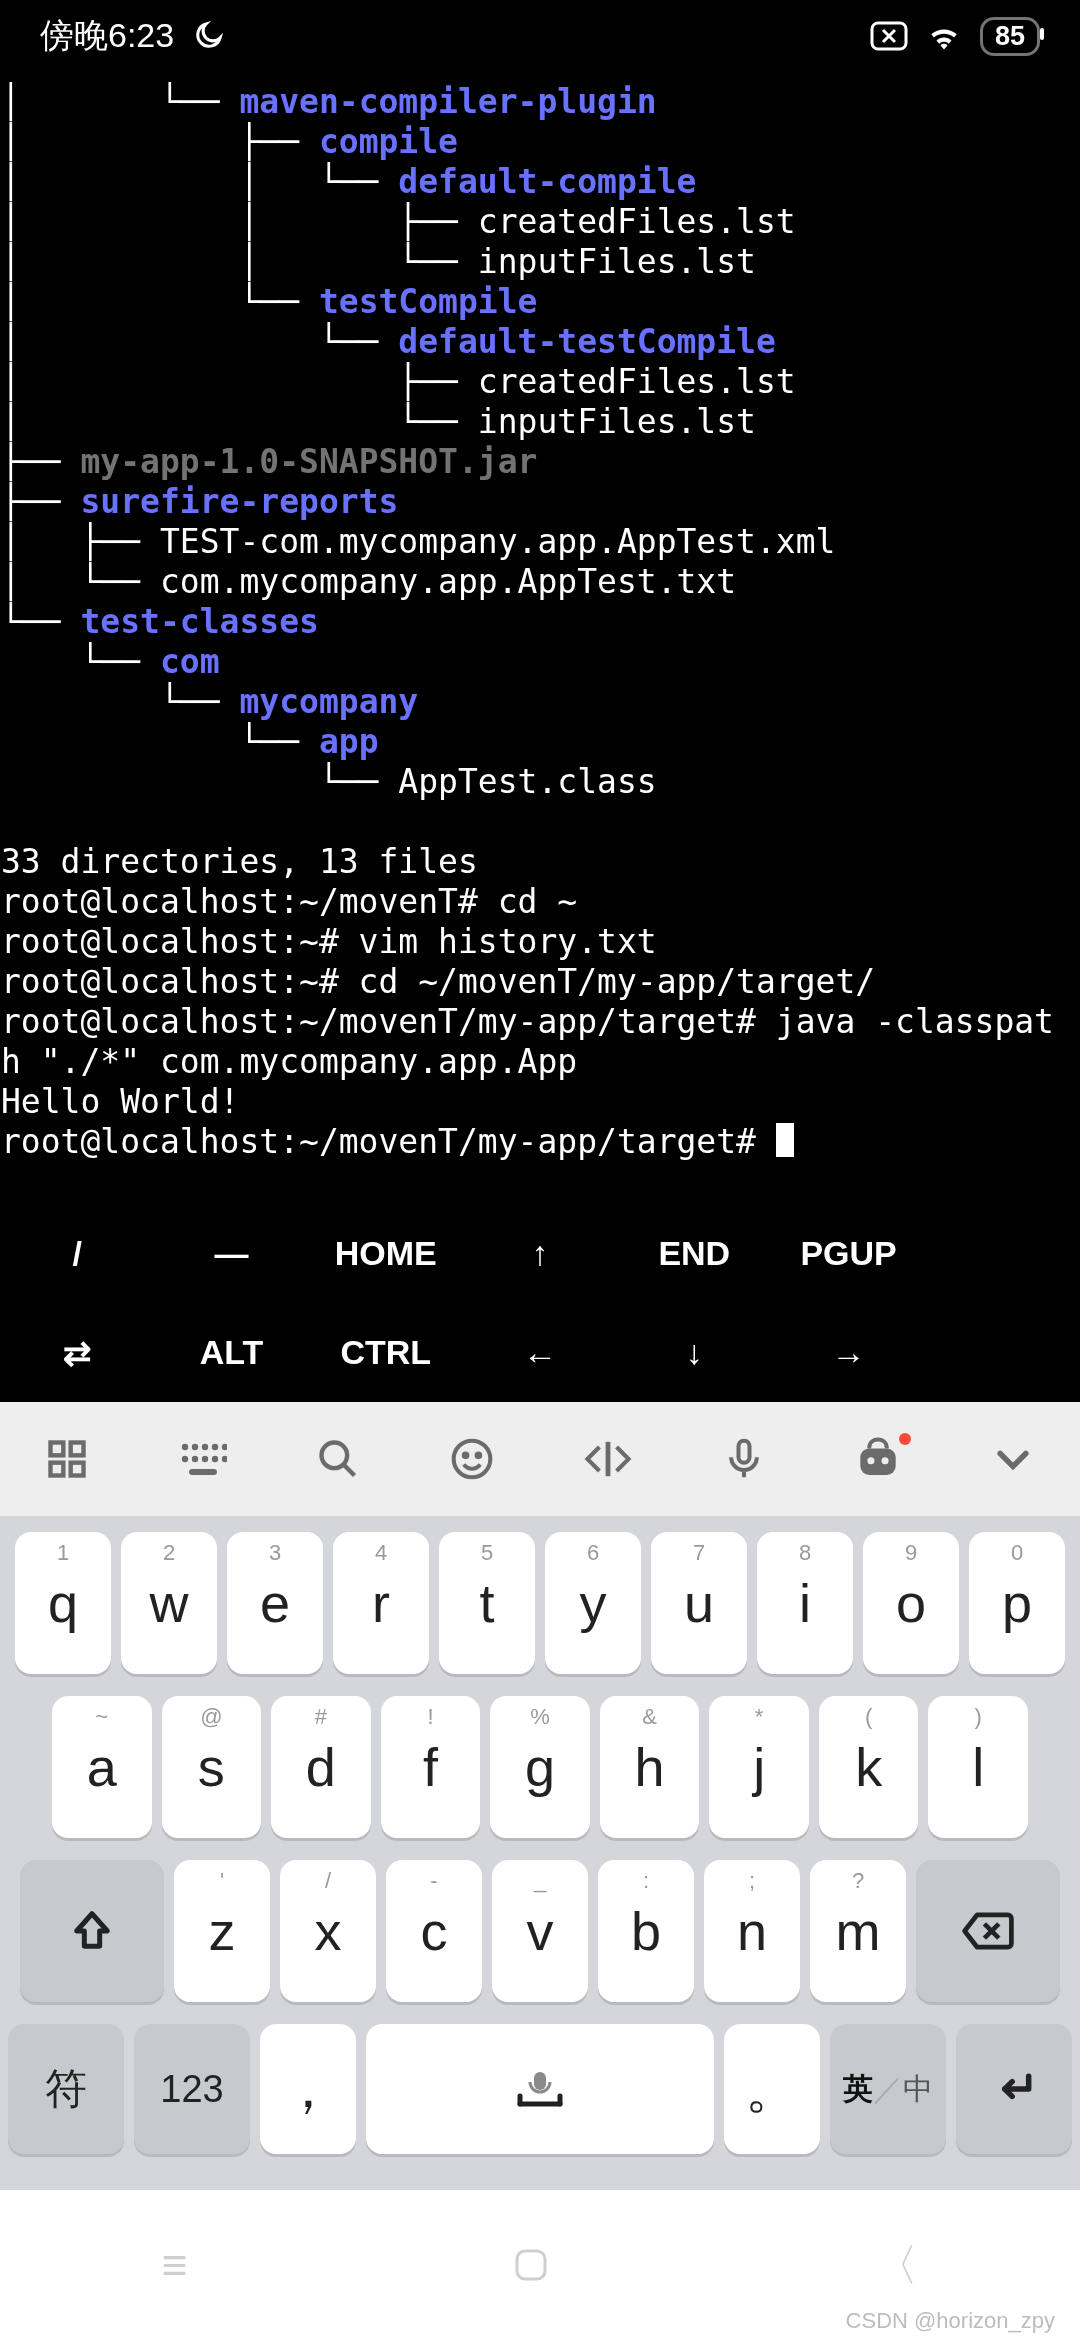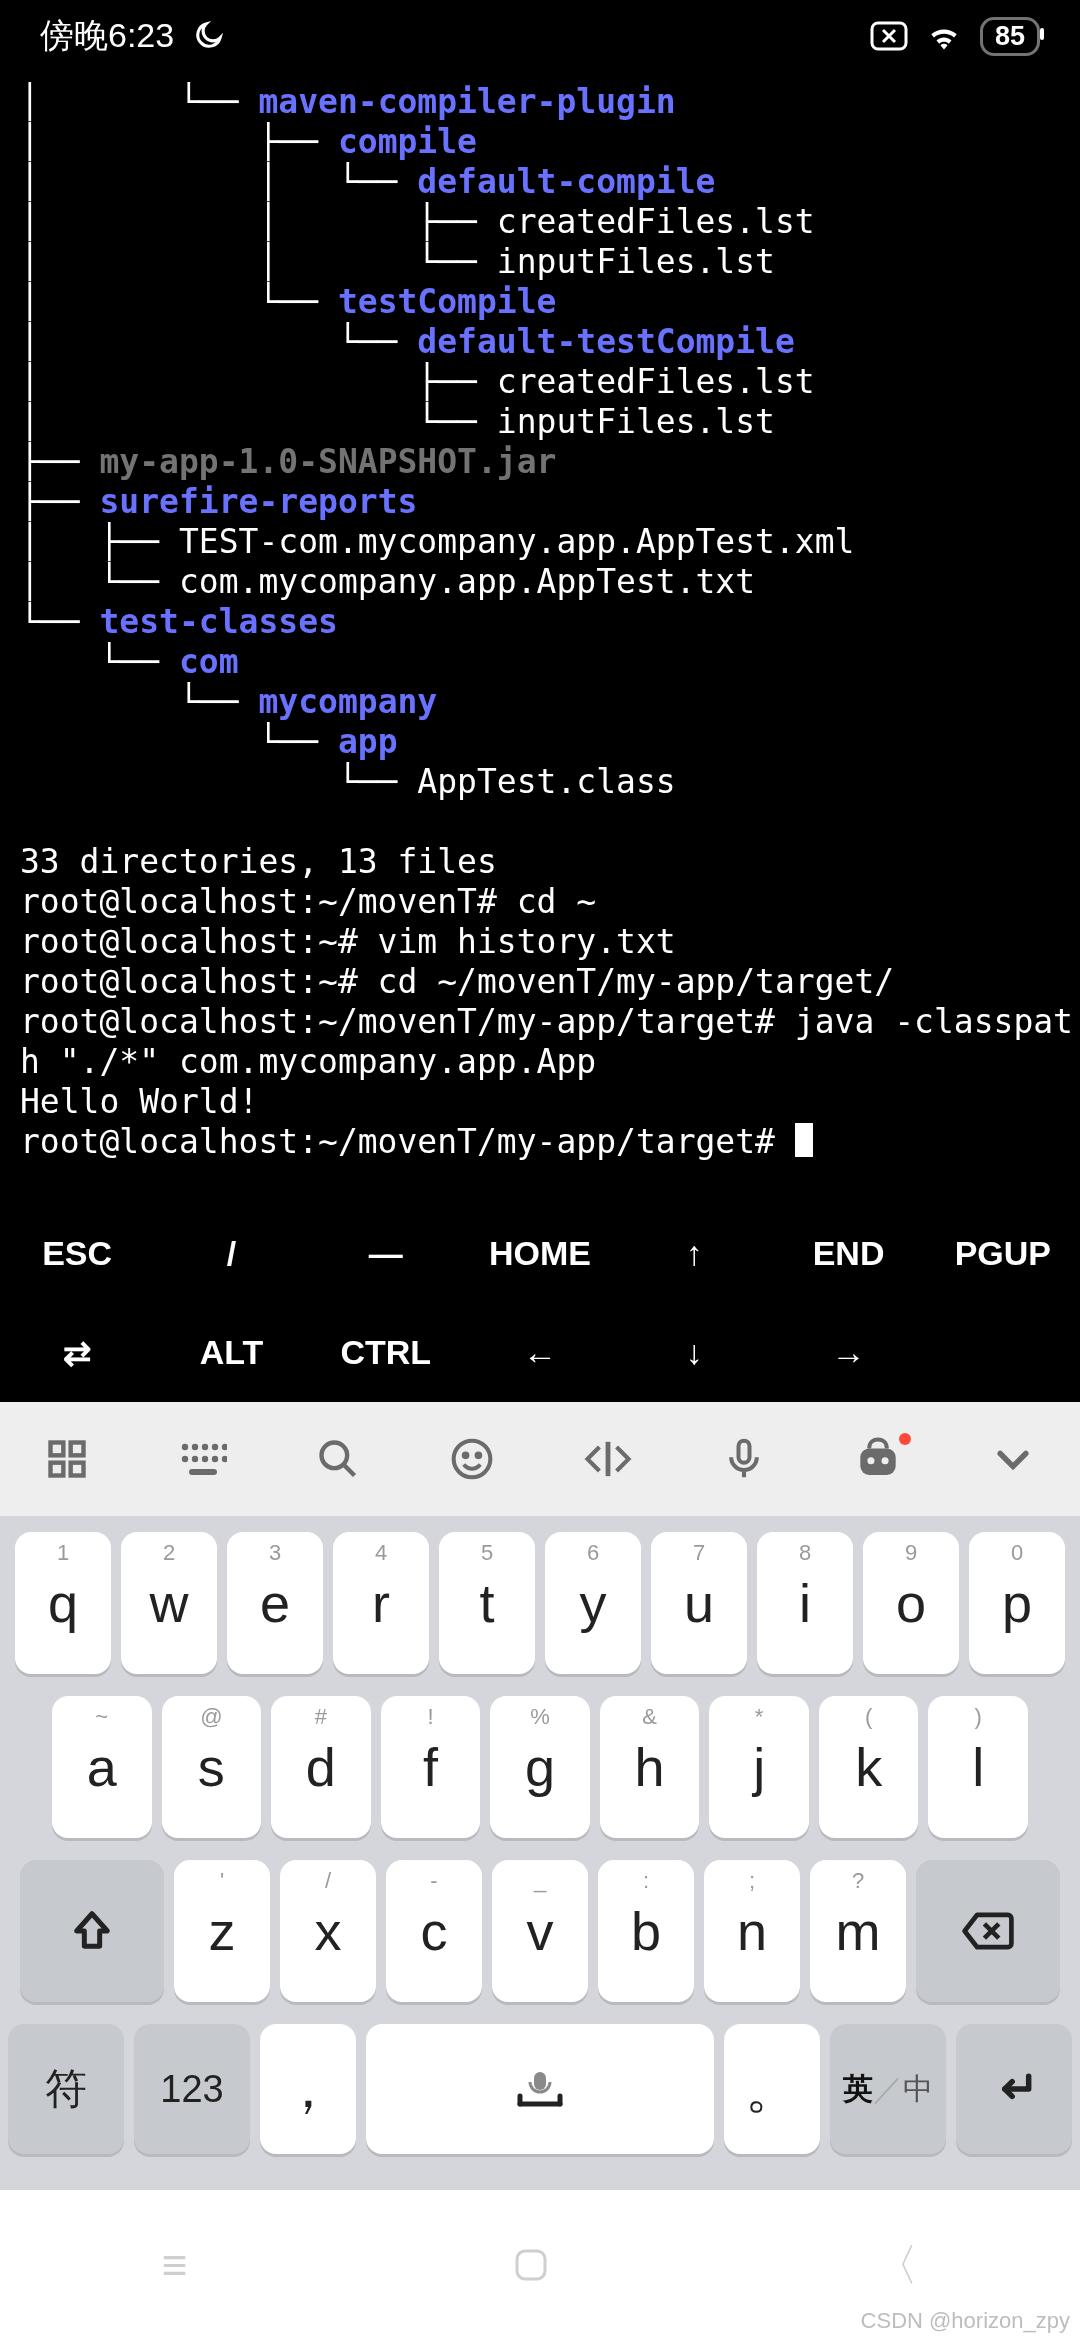--- a/index.html
+++ b/index.html
@@ -17,21 +17,21 @@
   .statusbar .left, .statusbar .right { display:flex; align-items:center; gap:18px; }
   .batt {
     border:3px solid #737373; border-radius:14px;
     padding:1px 12px; font-size:27px; font-weight:600; position:relative;
   }
   .batt::after{content:"";position:absolute;right:-7px;top:8px;width:4px;height:12px;background:#fff;border-radius:2px;}
   
   .term {
     font-family:"DejaVu Sans Mono","Menlo",monospace;
     font-size:33px; line-height:40px;
-    white-space:pre; padding:10px 10px 0 20px;
+    white-space:pre; padding:10px 10px 0 1px;
     color:#fff;
   }
   .blue { color:#6971ff; font-weight:600; }
   .red  { color:#737373; font-weight:600; }
   .cursor{display:inline-block;width:18px;height:34px;background:#fff;vertical-align:-4px;}
   
   .extra {
     position:absolute; left:0; right:0; top:1204px;
     display:grid; grid-template-rows:1fr 1fr; height:198px;
     color:#fff; font-size:34px; font-weight:600;
@@ -69,21 +69,21 @@
   .krow.last .key{height:130px;}
   .lang{font-size:30px;line-height:32px;color:#555;}
   .lang .sel{color:#111;font-weight:600;}
   
   .navbar{
     position:absolute;left:0;right:0;bottom:0;height:150px;
     display:flex;align-items:center;justify-content:space-around;background:#fff;
   }
   .navbar .nbtn{font-size:44px;color:#cfcfcf;}
   .watermark{
-    position:absolute;right:10px;bottom:6px;font-size:22px;color:#bdbdbd;
+    position:absolute;right:25px;bottom:6px;font-size:22px;color:#bdbdbd;
   }
   svg{display:block;}
 </style>
 </head>
 <body>
 
 <div class="statusbar">
   <div class="left">
     <span>傍晚6:23</span>
     <span>
@@ -132,21 +132,20 @@
 root@localhost:~# vim history.txt
 root@localhost:~# cd ~/movenT/my-app/target/
 root@localhost:~/movenT/my-app/target# java -classpat
 h "./*" com.mycompany.app.App
 Hello World!
 root@localhost:~/movenT/my-app/target# <span class="cursor"></span>
 </div>
 
 <div class="extra">
   <div class="row" id="erow1">
-      <div class="cell">ESC</div>
       <div class="cell">/</div>
       <div class="cell">—</div>
       <div class="cell">HOME</div>
       <div class="cell">↑</div>
       <div class="cell">END</div>
       <div class="cell">PGUP</div>
     </div>
   <div class="row" id="erow2">
       <div class="cell">⇄</div>
       <div class="cell">ALT</div>

